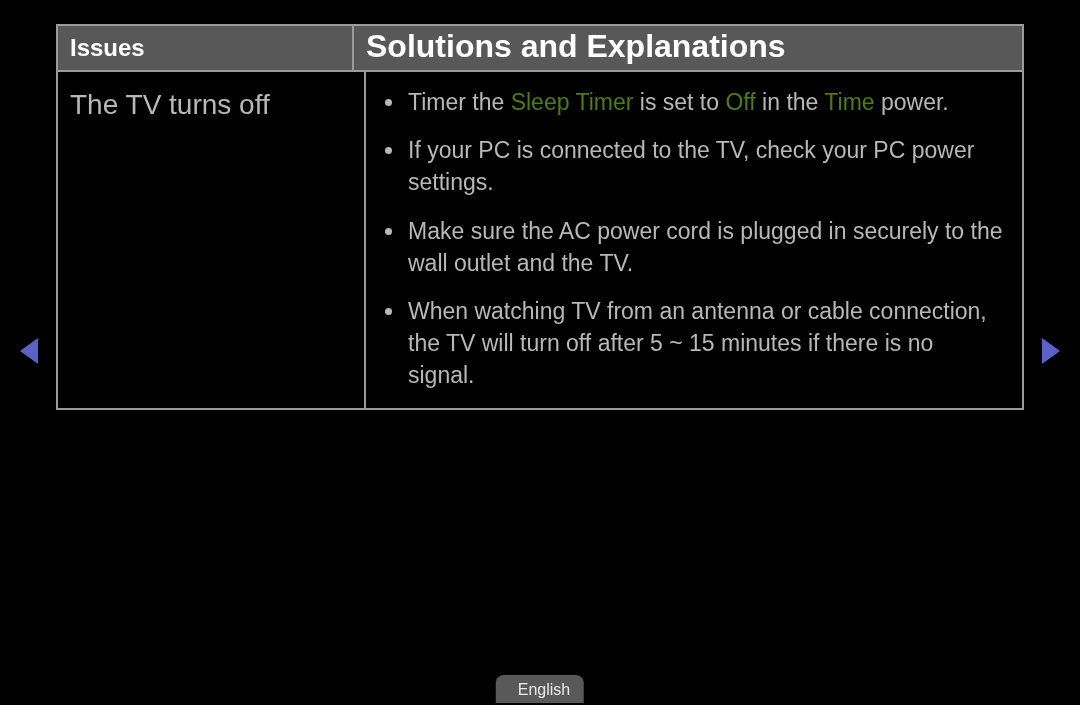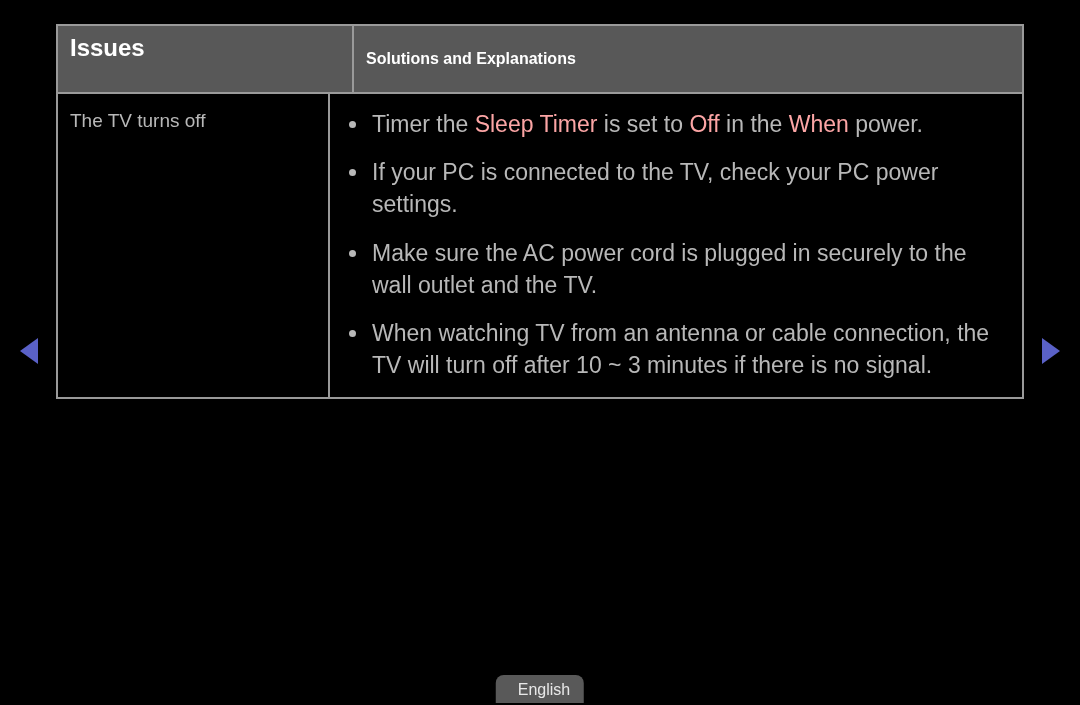--- a/index.html
+++ b/index.html
@@ -31,33 +31,33 @@
     color: #fff;
     font-size: 24px;
     font-weight: bold;
     padding: 8px 12px;
     border-right: 2px solid #9a9a9a;
     box-sizing: border-box;
   }
   .header-solutions {
     flex: 1;
     color: #fff;
-    font-size: 16px;
+    font-size: 32px;
     font-weight: bold;
-    padding: 24px 12px;
+    padding: 2px 12px;
     box-sizing: border-box;
   }
   .body-row {
     display: flex;
     background: #000;
   }
   .issue-cell {
-    width: 272px;
+    width: 308px;
     color: #b8b8b8;
-    font-size: 19px;
+    font-size: 28px;
     padding: 14px 8px 16px 12px;
     border-right: 2px solid #9a9a9a;
     box-sizing: border-box;
     line-height: 1.35;
   }
   .solution-cell {
     flex: 1;
     color: #b8b8b8;
     font-size: 23px;
     padding: 14px 18px 16px 10px;
@@ -70,21 +70,21 @@
     list-style: disc;
   }
   .solution-cell li {
     margin-bottom: 16px;
     padding-left: 2px;
   }
   .solution-cell li:last-child {
     margin-bottom: 0;
   }
   .hl {
-    color: #fca5a5;
+    color: #4d7c0f;
   }
   .nav-arrow {
     position: absolute;
     top: 338px;
     width: 0;
     height: 0;
     cursor: pointer;
   }
   .nav-left {
     left: 20px;
@@ -118,25 +118,25 @@
     <div class="header-issues">Issues</div>
     <div class="header-solutions">Solutions and Explanations</div>
   </div>
   <div class="body-row">
     <div class="issue-cell">
       <span>The TV turns off</span><br>
     </div>
     <div class="solution-cell">
       <ul>
         <li>
-          <span>Timer the </span><span class="hl">Sleep Timer</span><span> is set to </span><span class="hl">Off</span><span> in the </span><span class="hl">When</span><span> power.</span>
+          <span>Timer the </span><span class="hl">Sleep Timer</span><span> is set to </span><span class="hl">Off</span><span> in the </span><span class="hl">Time</span><span> power.</span>
         </li>
         <li>If your PC is connected to the TV, check your PC power settings.</li>
         <li>Make sure the AC power cord is plugged in securely to the wall outlet and the TV.</li>
-        <li>When watching TV from an antenna or cable connection, the TV will turn off after 10 ~ 3 minutes if there is no signal.</li>
+        <li>When watching TV from an antenna or cable connection, the TV will turn off after 5 ~ 15 minutes if there is no signal.</li>
       </ul>
     </div>
   </div>
 </div>
 
 <div class="nav-arrow nav-left"></div>
 <div class="nav-arrow nav-right"></div>
 
 <div class="lang-badge">English</div>
 

